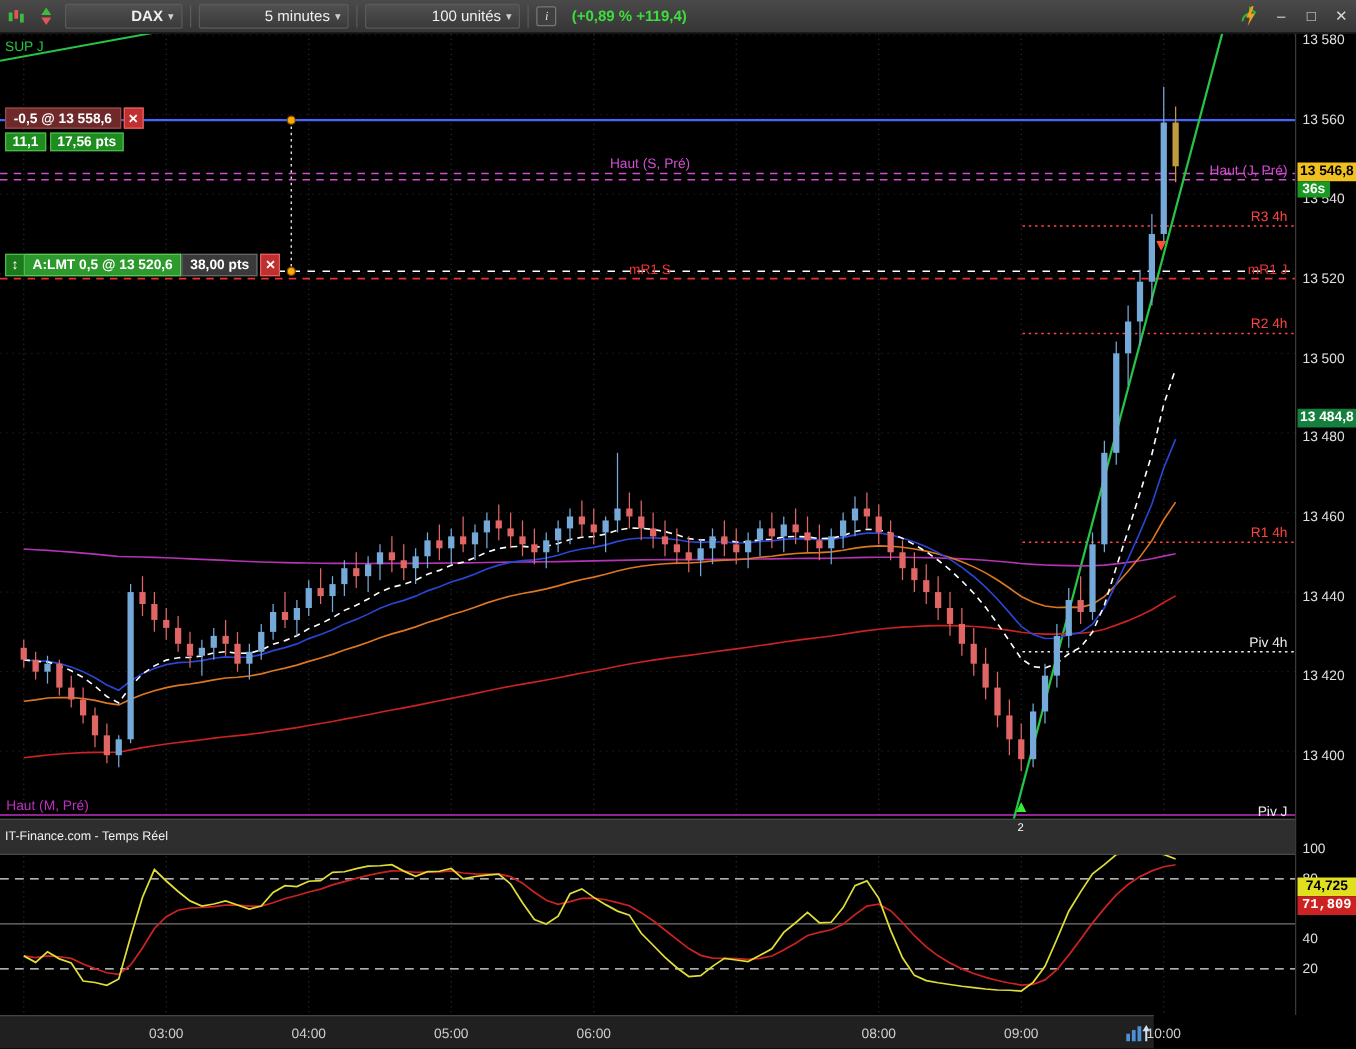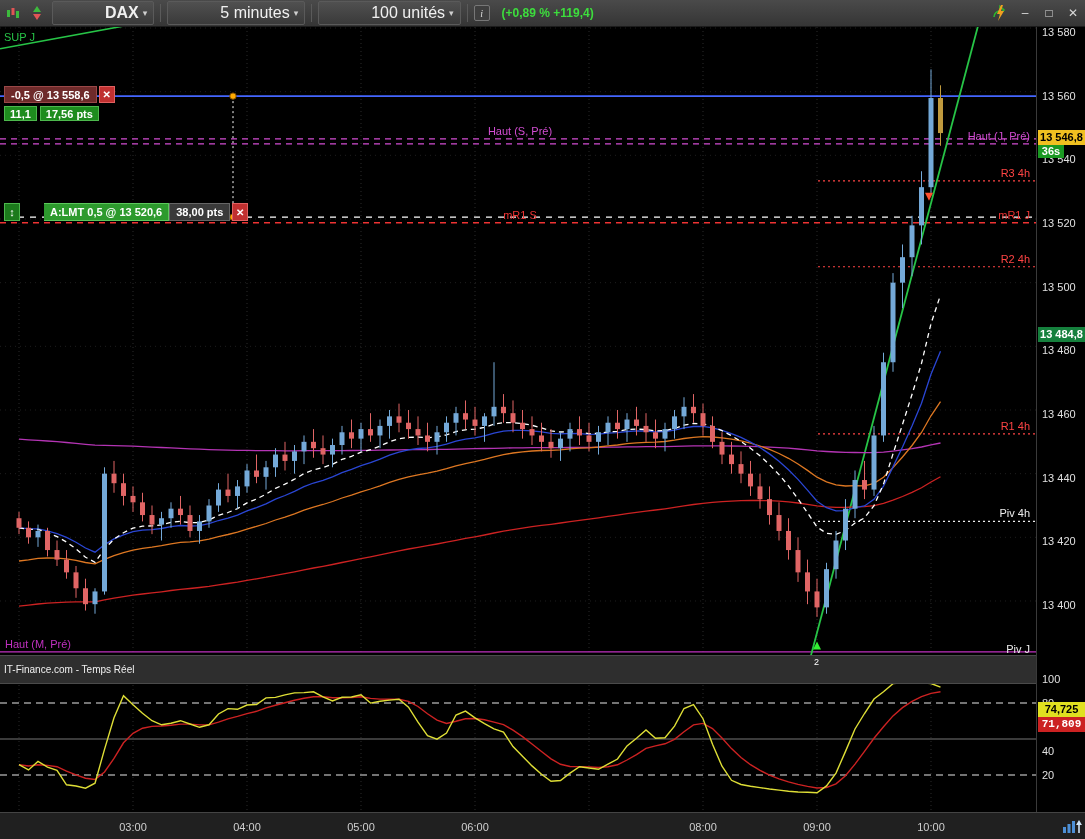--- a/index.html
+++ b/index.html
@@ -8,21 +8,21 @@
   .app { position:relative; width:1085px; height:839px; background:#000; overflow:hidden; }
 
   
   .titlebar { position:absolute; left:0; top:0; width:1085px; height:27px;
     background:linear-gradient(#4a4a4a,#353535); border-bottom:1px solid #1c1c1c;
     display:flex; align-items:center; padding:0 4px; gap:6px; z-index:30; }
   .tb-icon { width:18px; height:18px; display:flex; align-items:center; justify-content:center; }
   .tb-sep { width:1px; height:18px; background:#5a5a5a; }
   .tb-drop { display:flex; align-items:center; gap:4px; padding:2px 6px; border:1px solid #5a5a5a;
     background:linear-gradient(#505050,#3a3a3a); border-radius:2px; cursor:default; }
-  .tb-drop .lbl { color:#f0f0f0; font-weight:bold; font-size:16px;padding-left:46px; }
+  .tb-drop .lbl { color:#f0f0f0; font-weight:bold; font-size:12px;padding-left:46px; }
   .tb-drop .lbl.normal { font-weight:normal; }
   .tb-arrow { color:#cfcfcf; font-size:9px; }
   .tb-info { width:16px; height:16px; border:1px solid #777; border-radius:2px; background:#3f3f3f;
     display:flex; align-items:center; justify-content:center; font-size:10px; font-style:italic;
     font-family:"Liberation Serif", serif; color:#ddd; }
   .tb-change { color:#3ddd3d; font-size:12px; font-weight:bold; margin-left:6px; }
   .tb-spacer { flex:1; }
   .win-btn { width:16px; height:16px; display:flex; align-items:center; justify-content:center;
     color:#d8d8d8; font-size:12px; margin-left:2px; }
 
@@ -32,42 +32,42 @@
     display:flex; align-items:center; padding:0 6px; }
   .xbtn { width:16px; background:#c03030; border:1px solid #e06060; color:#fff; font-weight:bold;
     display:flex; align-items:center; justify-content:center; font-size:10px; margin-left:2px; }
   .pl-badges { position:absolute; left:4px; top:106px; z-index:20; display:flex; gap:3px; height:15px; }
   .pl-badge { background:#1e8c1e; border:1px solid #4db84d; color:#fff; font-weight:bold;
     display:flex; align-items:center; padding:0 5px; }
   .order-tag { position:absolute; left:4px; top:203px; z-index:20; display:flex; align-items:stretch; height:18px; }
   .order-tag .grip { background:#1c7a1c; border:1px solid #4db84d; color:#fff; width:16px;
     display:flex; align-items:center; justify-content:center; }
   .order-tag .body { background:#2d9a2d; border:1px solid #5cc85c; border-left:none; color:#fff;
-    font-weight:bold; display:flex; align-items:center; padding:0 6px;margin-left:24px; }
+    font-weight:bold; display:flex; align-items:center; padding:0 6px; }
   .order-tag .pts { background:#3a3a3a; border:1px solid #666; color:#fff; font-weight:bold;
     display:flex; align-items:center; padding:0 6px; }
 
   
   .strip { position:absolute; left:0; top:655px; width:1036px; height:29px; background:#2e2e2e;
     border-top:1px solid #4a4a4a; border-bottom:1px solid #4a4a4a; color:#f0f0f0;
     font-size:10px; display:flex; align-items:center; padding-left:4px; z-index:15; }
   .strip .marker2 { position:absolute; left:814px; top:1px; color:#fff; font-size:9px; }
 
   
   .price-axis { position:absolute; left:1036px; top:27px; width:49px; height:785px; background:#000;
     border-left:1px solid #3a3a3a; z-index:10; }
   .ptick { position:absolute; left:5px; height:14px; line-height:14px; color:#e0e0e0; white-space:nowrap; }
   .abadge { position:absolute; left:1px; width:47px; height:15px; line-height:15px; text-align:center;
     font-weight:bold; white-space:nowrap; z-index:12; }
   .abadge.cur { background:#f0c020; color:#000; }
   .abadge.cd { width:26px; background:#1a9922; color:#fff; height:13px; line-height:13px; }
   .abadge.sec { background:#15803d; color:#fff; }
   .abadge.sy { background:#e0e020; color:#000; }
   .abadge.sr { background:#cc2222; color:#fff;font-family:Liberation Mono, monospace; }
-  .time-axis { position:absolute; left:0; top:812px; width:1085px; height:27px; background:#202020;
+  .time-axis { position:absolute; left:0; top:812px; width:923px; height:27px; background:#202020;
     border-top:1px solid #444; z-index:10; }
   .ttick { position:absolute; top:8px; width:50px; margin-left:-25px; text-align:center; color:#cfcfcf; }
   .corner-ico { position:absolute; right:3px; top:5px; width:20px; height:16px; }
 
   svg { display:block; }
 </style>
 </head>
 <body>
 
 <div class="app">

